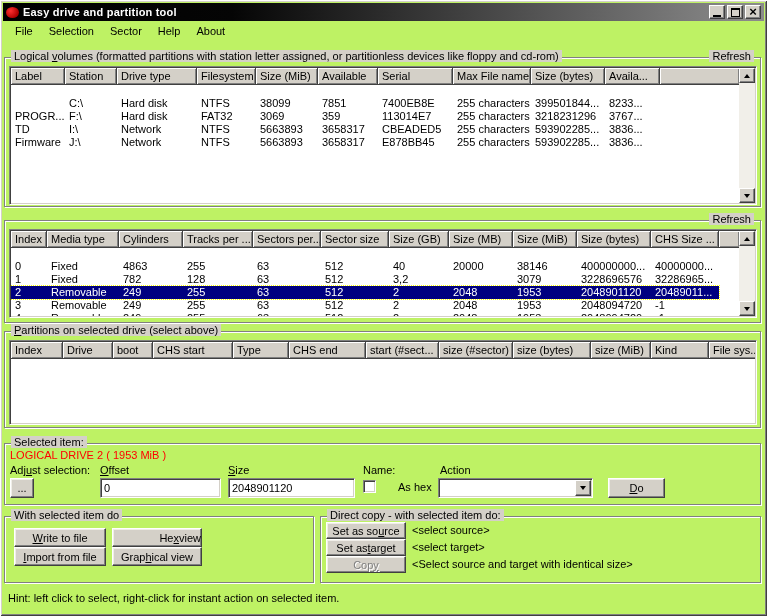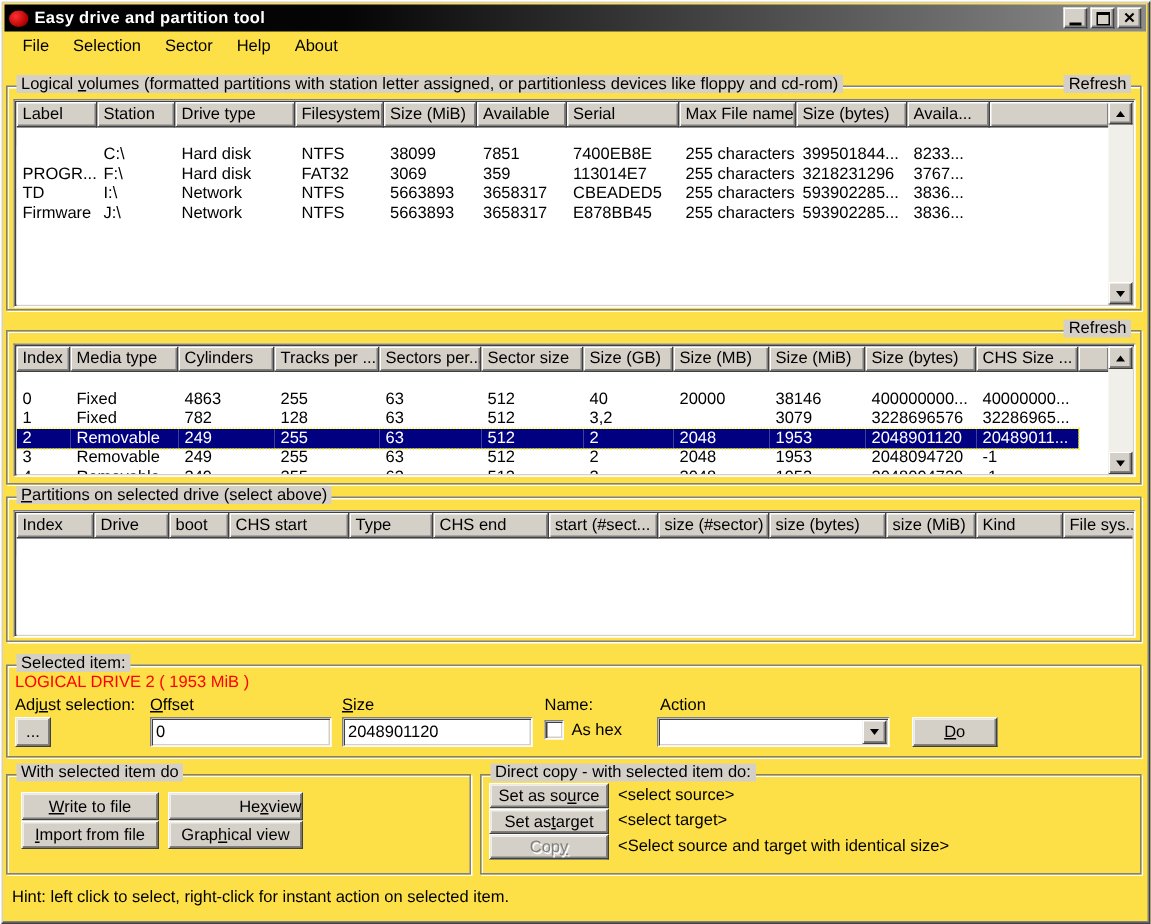--- a/index.html
+++ b/index.html
@@ -1,19 +1,19 @@
 <!DOCTYPE html>
 <html><head>
 <meta charset="utf-8">
 <style>
   * { margin:0; padding:0; box-sizing:border-box; }
   html,body { background:#d4d0c8; }
   body { font-family:"Liberation Sans", sans-serif; font-size:11px; color:#000; }
   #window {
-    position:relative; width:767px; height:616px; background:#fde047;
+    position:relative; width:767px; height:616px; background:#bef264;
     box-shadow: inset 1px 1px 0 #ffffff, inset -1px -1px 0 #404040,
                 inset 2px 2px 0 #d4d0c8, inset -2px -2px 0 #808080;
     overflow:hidden;
   }
   
   .titlebar {
     position:absolute; left:3px; top:3px; width:761px; height:18px;
     background:linear-gradient(to right,#000000 0%,#050505 30%,#8a8a8a 98%);
     display:flex; align-items:center; padding-left:3px;
   }
@@ -335,21 +335,21 @@
   <span class="label red-text" style="left:10px; top:449px;">LOGICAL DRIVE 2   ( 1953 MiB )</span>
   <span class="label" style="left:10px; top:464px;">Adj<u>u</u>st selection:</span>
   <span class="label" style="left:100px; top:464px;"><u>O</u>ffset</span>
   <span class="label" style="left:228px; top:464px;"><u>S</u>ize</span>
   <span class="label" style="left:363px; top:464px;">Name:</span>
   <span class="label" style="left:440px; top:464px;">Action</span>
   <div class="btn" style="left:10px; top:478px; width:24px; height:20px;">...</div>
   <input class="field" style="left: 100px; top: 478px; width: 121px; height: 20px;" value="0">
   <input class="field" style="left: 228px; top: 478px; width: 127px; height: 20px;" value="2048901120">
   <span class="checkbox" style="left:363px; top:480px;"></span>
-  <span class="label" style="left:381px; top:481px;">As hex</span>
+  <span class="label" style="left:398px; top:481px;">As hex</span>
   <div class="combo" style="left:438px; top:478px; width:155px; height:20px;">
     <span class="combo-value"></span>
     <span class="combo-arrow">
         <span class="tri-down"></span>
       </span>
   </div>
   <div class="btn" style="left:608px; top:478px; width:57px; height:20px;"><u>D</u>o</div>
 
   <div class="group" style="left:4px; top:516px; width:310px; height:67px;">
     <span class="group-label">With selected item do</span>

